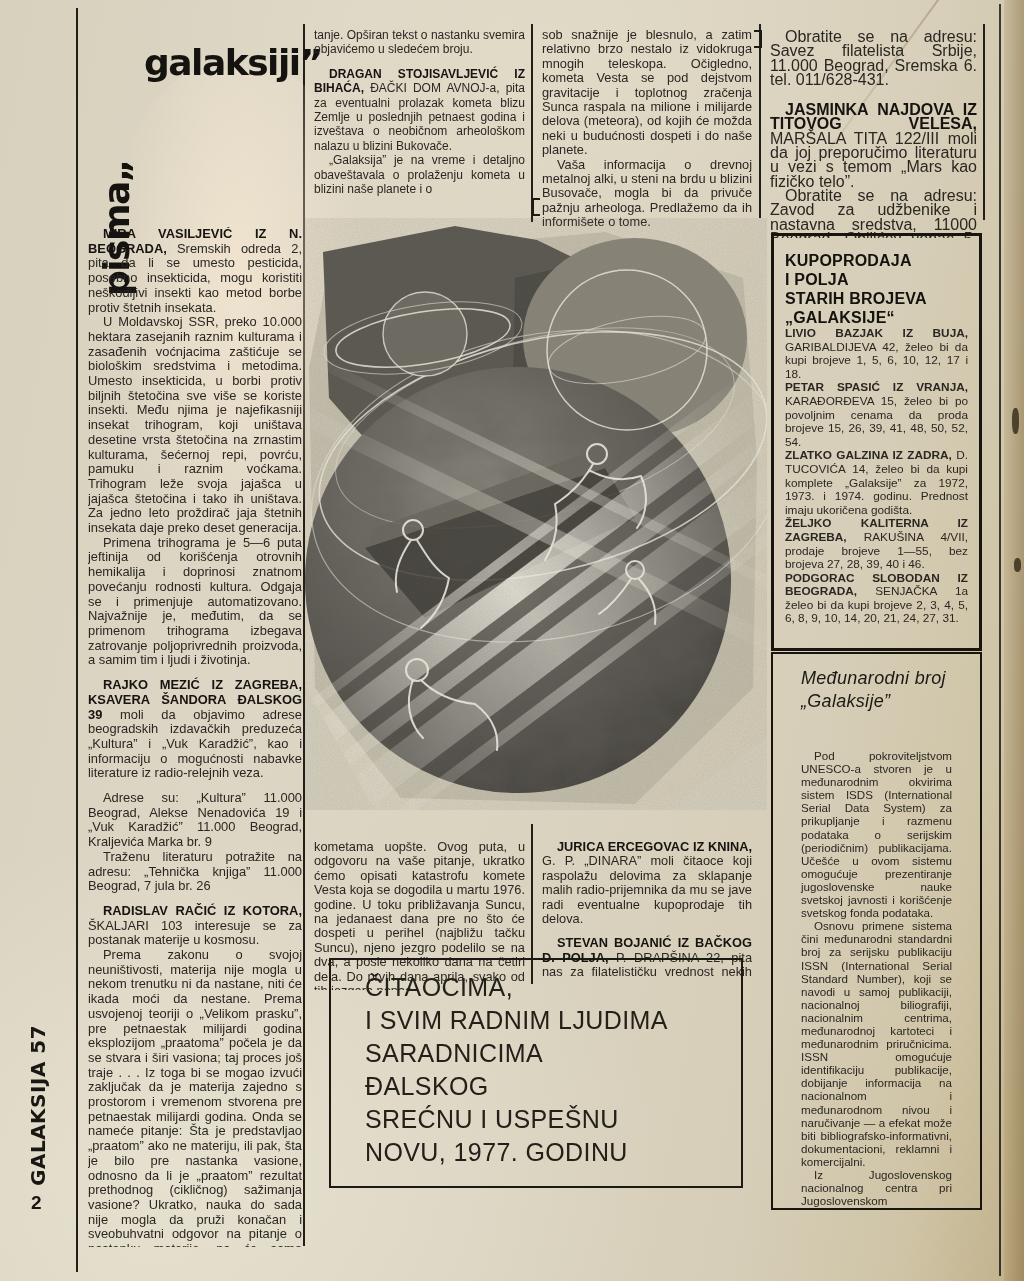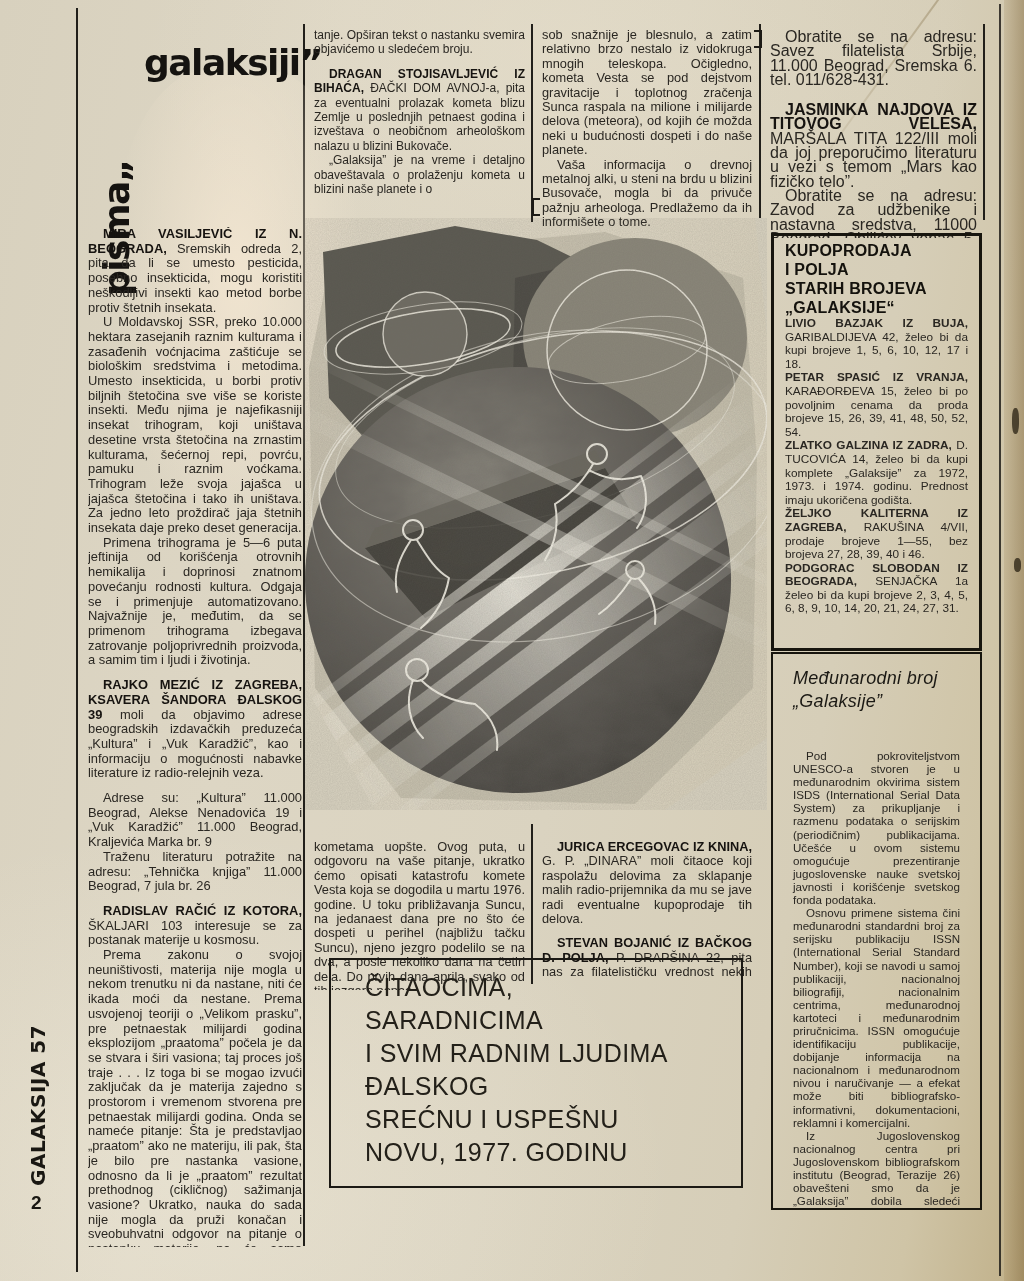--- a/index.html
+++ b/index.html
@@ -36,26 +36,26 @@
   .c3b{left:542px;top:840px;width:210px;height:142px;font-size:12.8px;line-height:14.4px;}
   
   .brk{position:absolute;width:6px;height:14px;}
   .brk-r{left:754px;top:30px;border:2px solid #1c1a15;border-left:none;}
   .brk-l{left:532px;top:198px;border:2px solid #1c1a15;border-right:none;}
   
   .greet{position:absolute;left:329px;top:958px;width:414px;height:230px;border:2.5px solid #1b1914;
     box-sizing:border-box;padding:11px 0 0 34px;color:#232019;font-size:25px;line-height:33px;letter-spacing:.4px;}
   
   .rbox{position:absolute;left:771px;width:211px;border:3px solid #17150e;box-sizing:border-box;
-    padding:5px 11px;color:#2a2722;overflow:hidden;}
+    padding:15px 11px;color:#2a2722;overflow:hidden;}
   .sale{top:233px;height:418px;}
   .sale .ttl{font-size:16px;line-height:19px;font-weight:800;letter-spacing:.2px;color:#14120d;}
   .sale .ads{font-size:11.8px;line-height:13.6px;text-align:justify;}
   .sale .ads p{margin:0;text-indent:0;}
-  .issn{top:652px;height:558px;border-width:2.5px;padding:13px 20px;}
+  .issn{top:652px;height:558px;border-width:2.5px;padding:13px 28px;}
   .issn .ttl{font-style:italic;font-size:18px;line-height:23px;font-weight:500;color:#1b1914;letter-spacing:.3px;}
   .issn .bodytxt{margin-top:36px;font-size:11.6px;line-height:13.1px;text-align:justify;}
   .issn .bodytxt p{margin:0;text-indent:13px;}
   
   .spine{position:absolute;left:26px;top:1186px;transform:rotate(-90deg);transform-origin:0 0;
     font-family:"DejaVu Sans",sans-serif;font-weight:800;font-size:20px;letter-spacing:.5px;color:#191712;white-space:nowrap;}
   .pnum{position:absolute;left:31px;top:1192px;font-weight:800;font-size:19px;color:#191712;}
   .illo{position:absolute;left:305px;top:218px;width:462px;height:592px;}
 </style>
 </head>
@@ -189,22 +189,22 @@
   <p class="noind">kometama uopšte. Ovog puta, u odgovoru na vaše pitanje, ukratko ćemo opisati katastrofu komete Vesta koja se dogodila u martu 1976. godine. U toku približavanja Suncu, na jedanaest dana pre no što će dospeti u perihel (najbližu tačku Suncu), njeno jezgro podelilo se na dva, a posle nekoliko dana na četiri dela. Do prvih dana aprila, svako od tih jezgara ponao-</p>
 </div>
 
 <div class="col c3b">
   <p><b>JURICA ERCEGOVAC IZ KNINA,</b> <span>G. P. „DINARA” moli čitaoce koji raspolažu delovima za sklapanje malih radio-prijemnika da mu se jave radi eventualne kupoprodaje tih delova.</span></p>
   <p class="gap"><b>STEVAN BOJANIĆ IZ BAČKOG D. POLJA,</b> <span>P. DRAPŠINA 22, pita nas za filatelističku vrednost nekih maraka, čiji opis nam je poslao.</span></p>
 </div>
 
 <div class="greet">
   <div>ČITAOCIMA,</div>
+  <div>I SVIM RADNIM LJUDIMA</div>
   <div>SARADNICIMA</div>
-  <div>I SVIM RADNIM LJUDIMA</div>
   <div>ĐALSKOG</div>
   <div>SREĆNU I USPEŠNU</div>
   <div>NOVU, 1977. GODINU</div>
 </div>
 
 <div class="rbox sale">
   <div class="ttl">
     <div>KUPOPRODAJA</div>
     <div>I POLJA</div>
     <div>STARIH BROJEVA</div>

